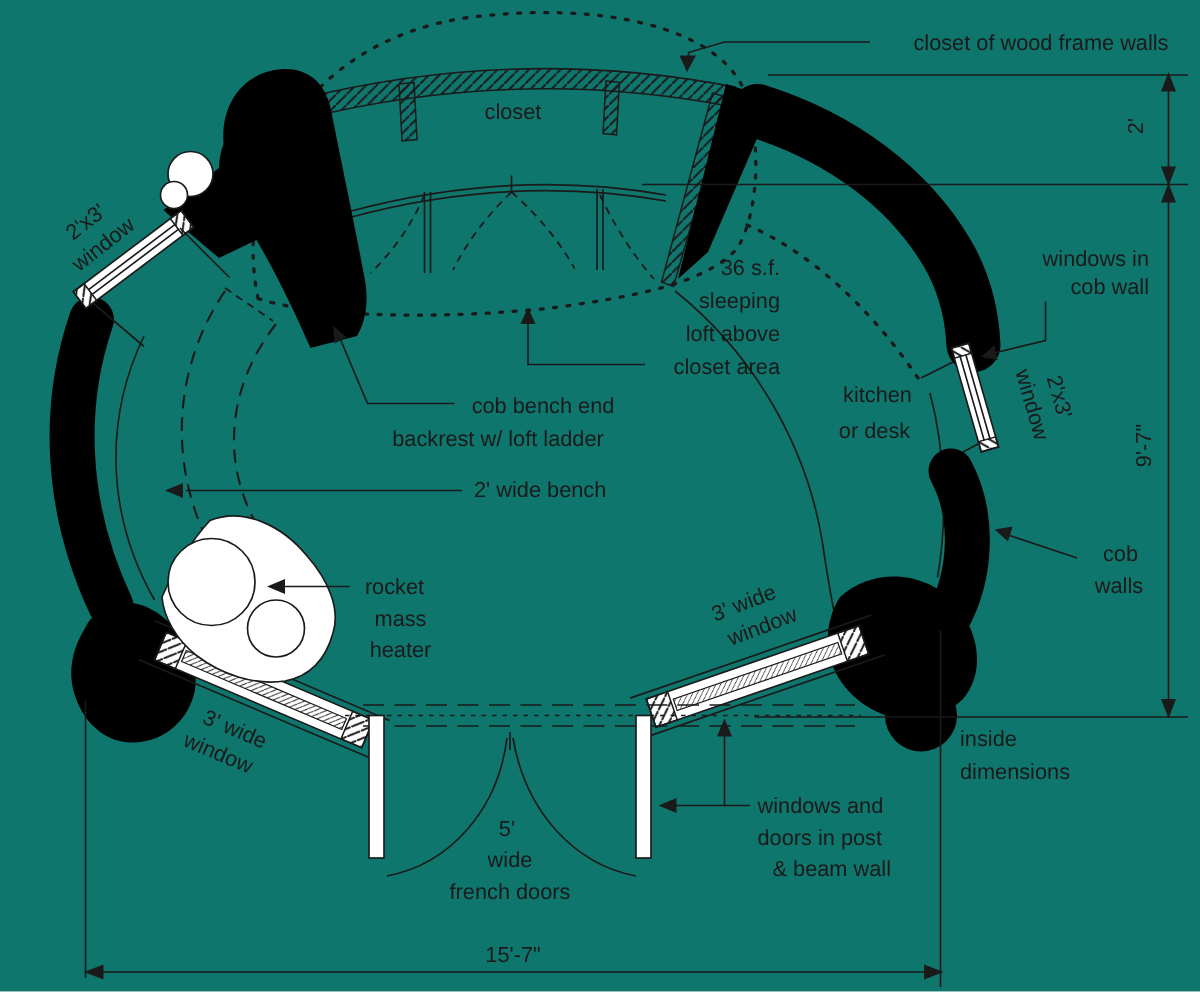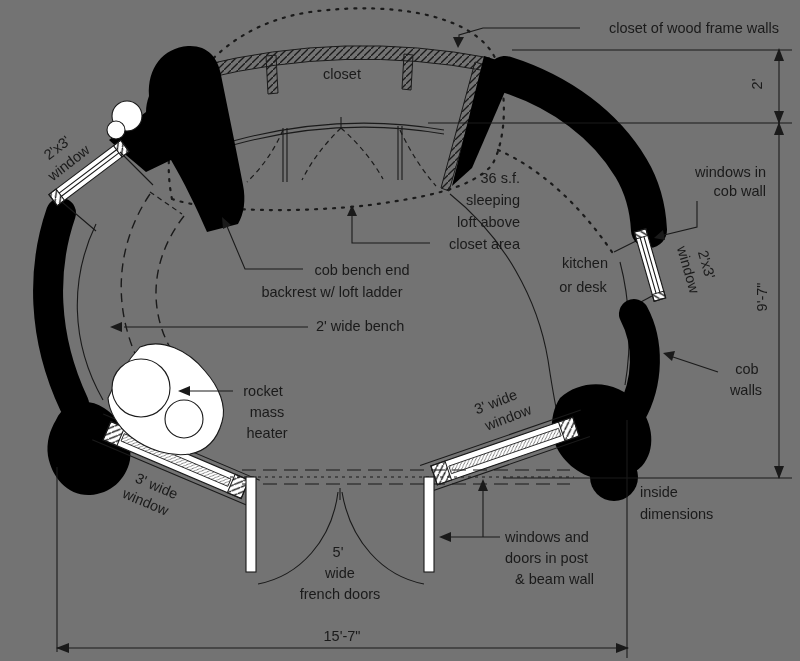--- a/index.html
+++ b/index.html
@@ -1,17 +1,17 @@
 <!DOCTYPE html>
 <html><head>
 <meta charset="utf-8">
 <style>
   html,body{margin:0;padding:0;background:#fff;}
   .canvas{
-    position:relative;width:800px;height:661px;background:#737373;
+    position:relative;width:800px;height:661px;background:#0f766e;
     font-family:"Liberation Sans","DejaVu Sans",sans-serif;
     overflow:hidden;
   }
   svg{display:block}
   text{fill:#1a1a1a;font-family:"Liberation Sans","DejaVu Sans",sans-serif;font-size:14.5px;}
   .thin{stroke:#1a1a1a;stroke-width:1.1;fill:none;}
   .blob{fill:#000;stroke:none;}
   .wallstroke{stroke:#000;fill:none;stroke-linecap:round;}
   .dash{stroke:#1a1a1a;fill:none;stroke-width:1.4;stroke-dasharray:9 6;}
   .dashsm{stroke:#1a1a1a;fill:none;stroke-width:1.2;stroke-dasharray:5 4;}

